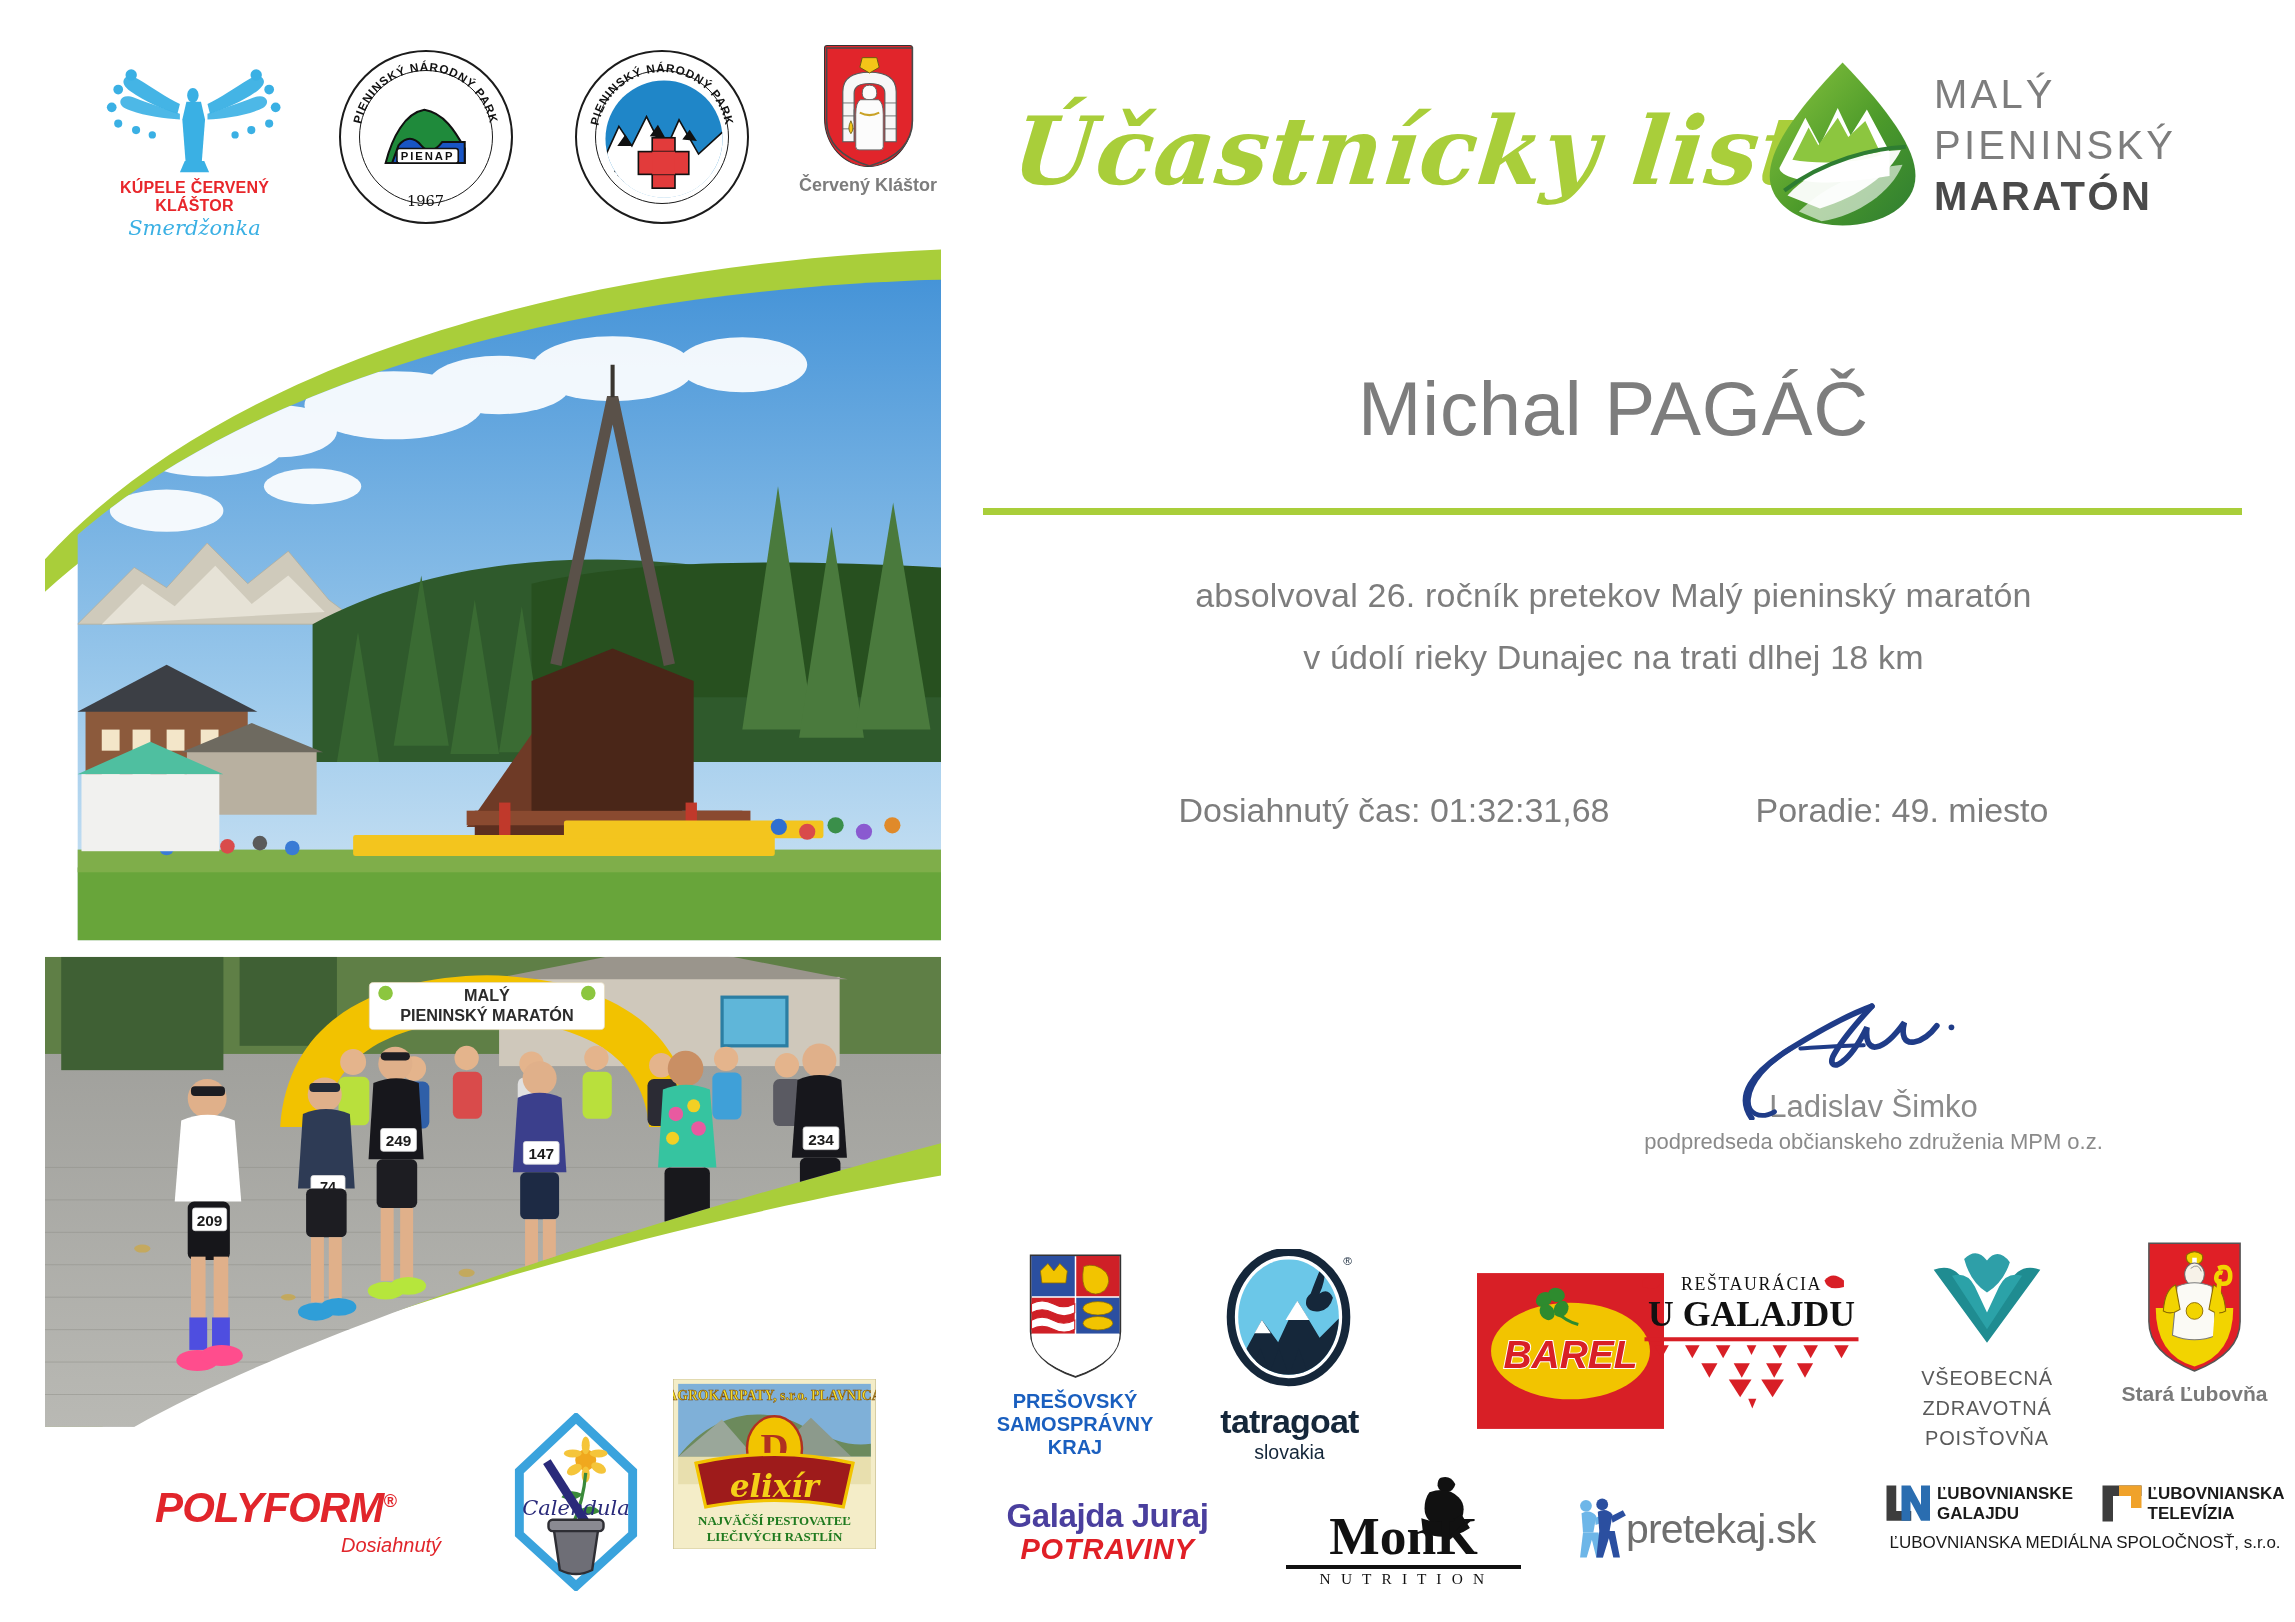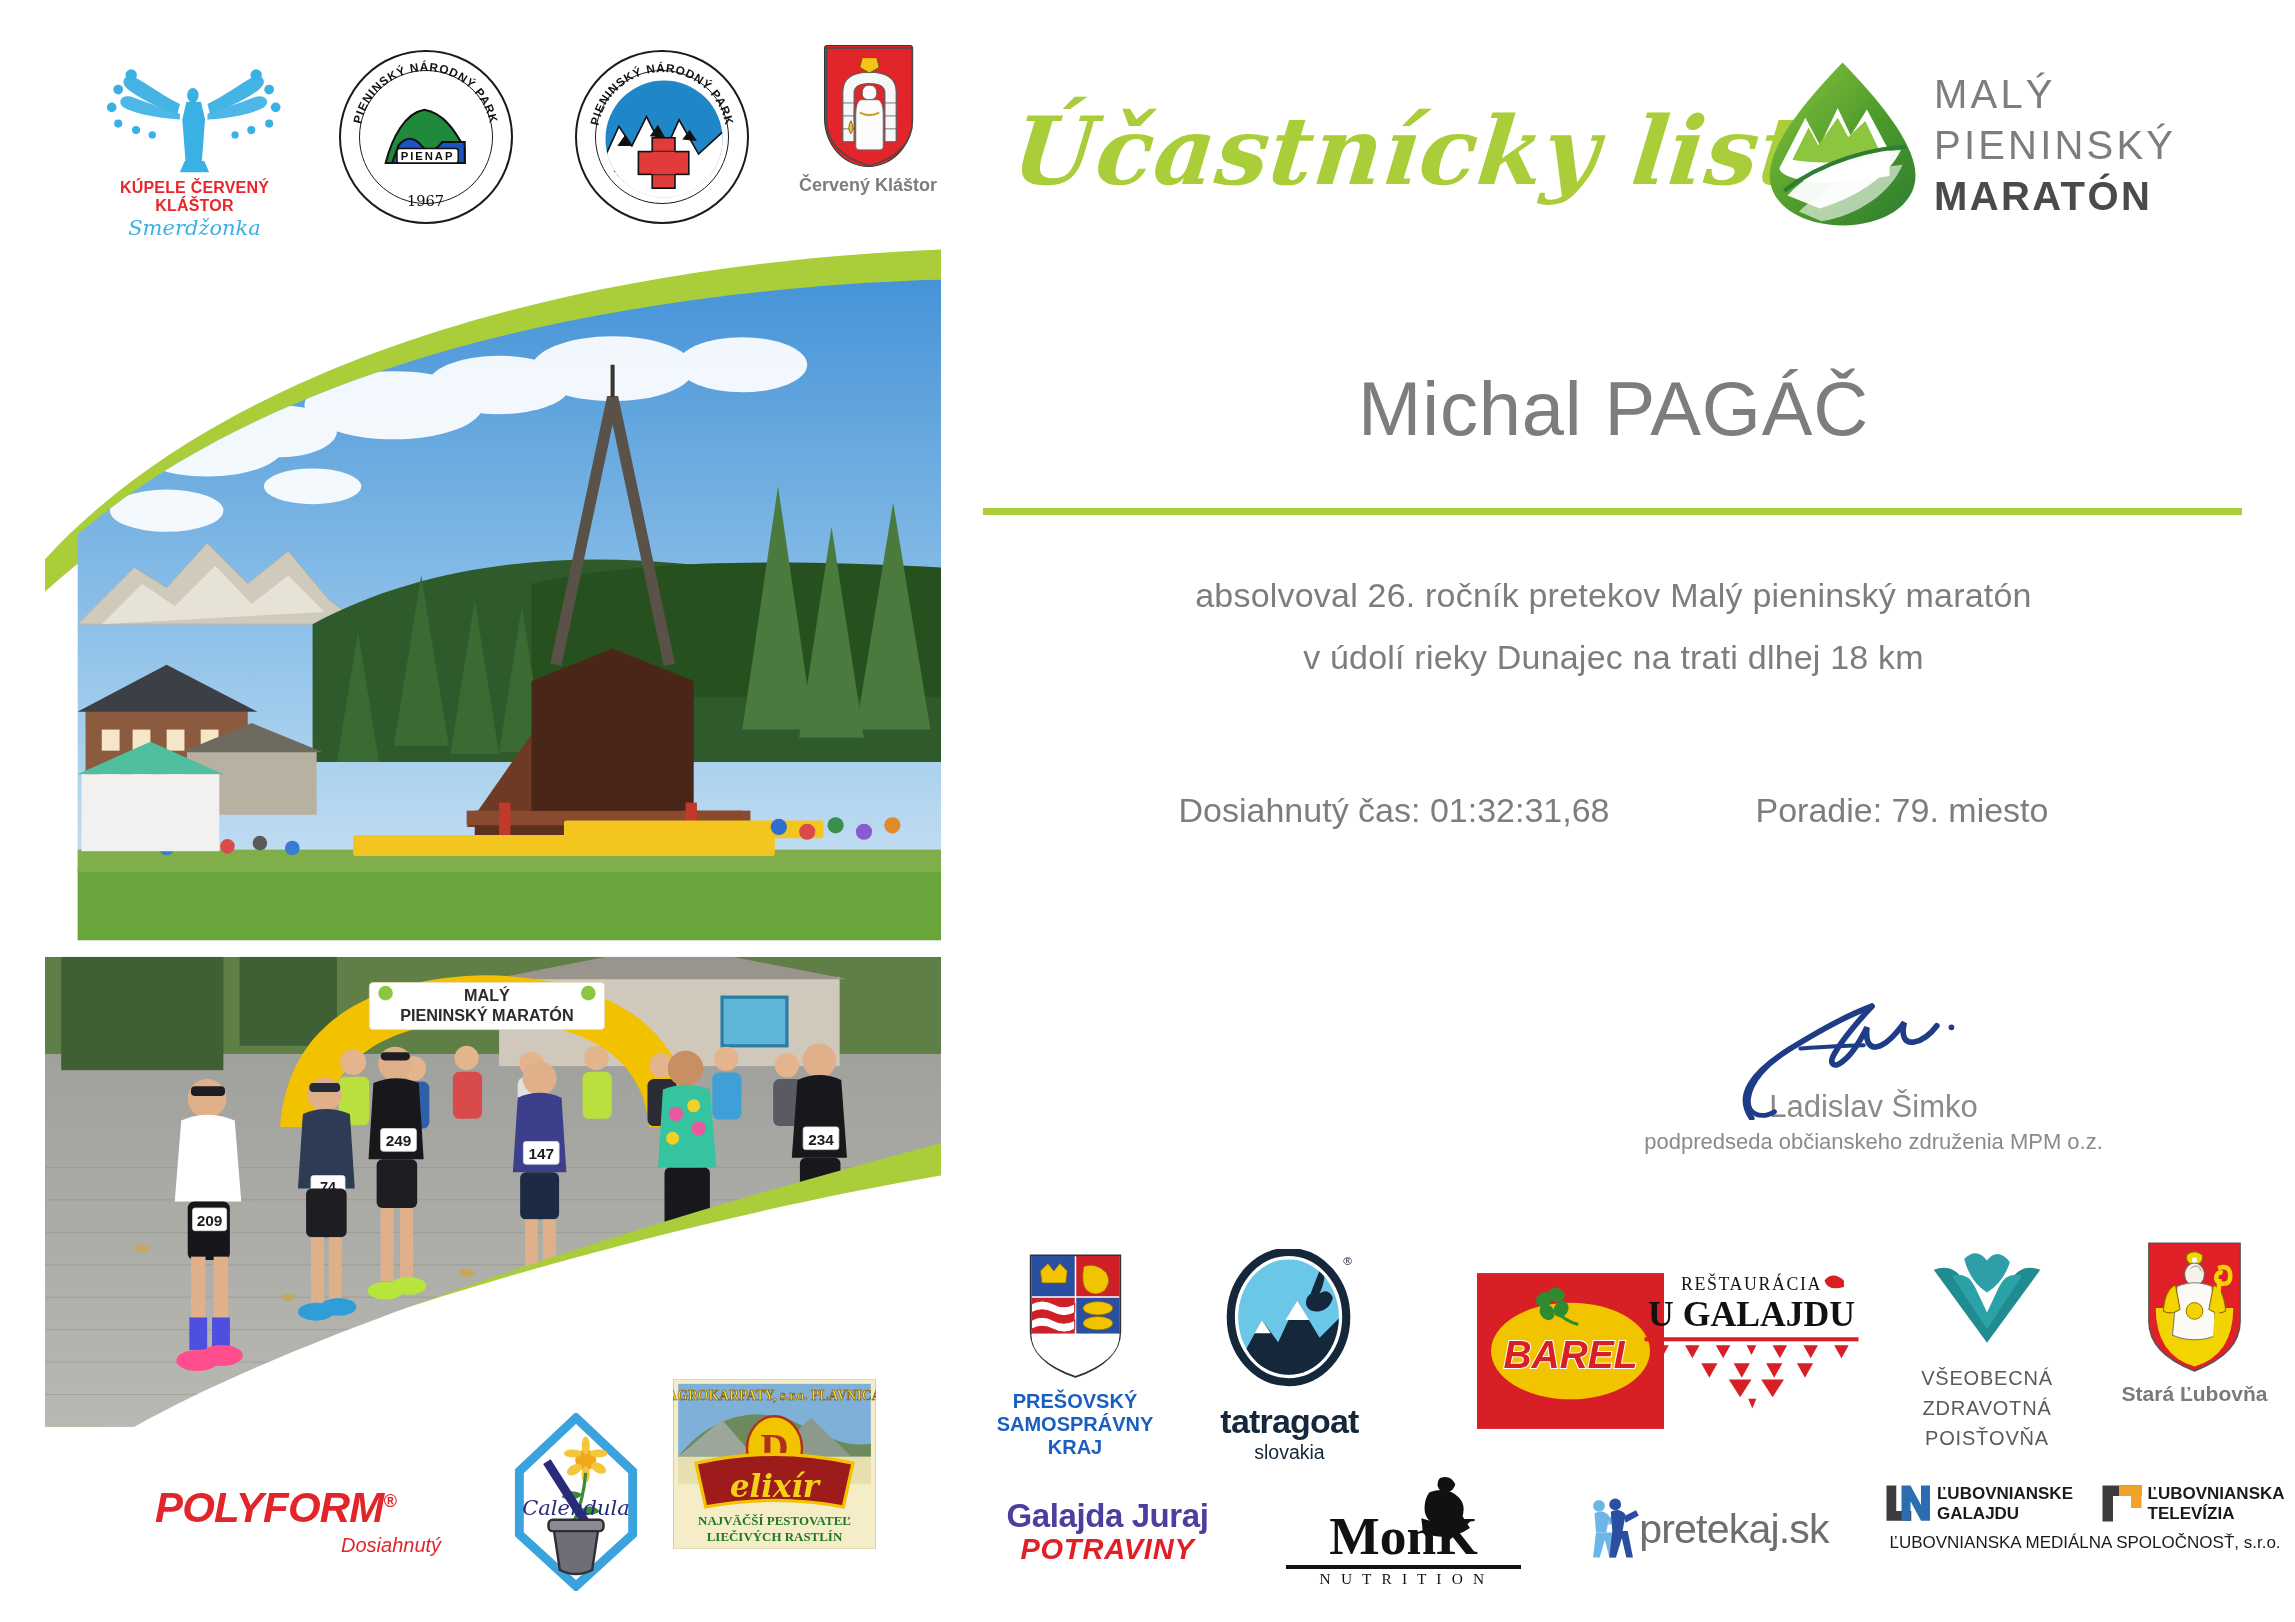--- a/index.html
+++ b/index.html
@@ -494,21 +494,21 @@
 <div id="desc-line1">absolvoval 26. ročník pretekov Malý pieninský maratón</div>
 <div id="desc-line2">v údolí rieky Dunajec na trati dlhej 18 km</div>
 
 <div id="result-row">
   <div>
     <span>Dosiahnutý čas:</span>
     <span>01:32:31,68</span>
   </div>
   <div>
     <span>Poradie:</span>
-    <span>79. miesto</span>
+    <span>49. miesto</span>
   </div>
 </div>
 
 <div id="signature-block">
   <div id="sig-mark">
     <svg viewBox="0 0 420 150" width="341" height="122" style="position:absolute;left:81px;top:-8px;">
       <g fill="none" stroke="#1f3c88" stroke-linecap="round">
         <path d="M60 148 C40 120 60 92 108 62 C150 36 186 18 208 10" stroke-width="7"></path>
         <path d="M208 10 C186 34 168 56 160 72 C156 82 162 86 172 78 C186 68 196 48 202 36
                  C200 52 204 62 214 60 C226 58 238 44 248 30 C244 46 248 56 260 54 C272 52 282 42 288 34" stroke-width="7"></path>
@@ -717,21 +717,21 @@
         <path d="M172 52 q26 10 50 -4 l10 16 q-26 18 -58 6z"></path>
       </g>
       <text x="150" y="96" text-anchor="middle" font-family="Liberation Serif, serif" font-weight="bold" font-size="66" fill="#111">MonK</text>
     </svg>
   </div>
   <div style="height:3.2px;background:#111;width:235px;margin:-1.6px auto 0;"></div>
   <div style="font-size:15.4px;letter-spacing:3.2px;color:#111;font-family:'Liberation Serif',serif;margin-top:1.6px;">N U T R I T I O N</div>
 </div>
 
 <div class="sponsor" id="sp-pretekaj">
-  <div style="display:flex;align-items:center;gap:0;justify-content:center;">
+  <div style="display:flex;align-items:center;gap:0;">
     <svg viewBox="0 0 70 88" width="52" height="65">
       <g fill="#6db6e8">
         <circle cx="16" cy="12" r="8"></circle>
         <path d="M10 22 q12 -6 20 4 l-4 22 l-14 0z"></path>
         <path d="M12 48 l-4 34 h9 l7 -24 l6 24 h9 l-6 -34z"></path>
         <path d="M28 28 l20 -6 l3 8 l-22 8z"></path>
       </g>
       <g fill="#2b4fa0">
         <circle cx="38" cy="10" r="8"></circle>
         <path d="M32 20 q12 -6 20 4 l-4 22 l-14 0z"></path>

